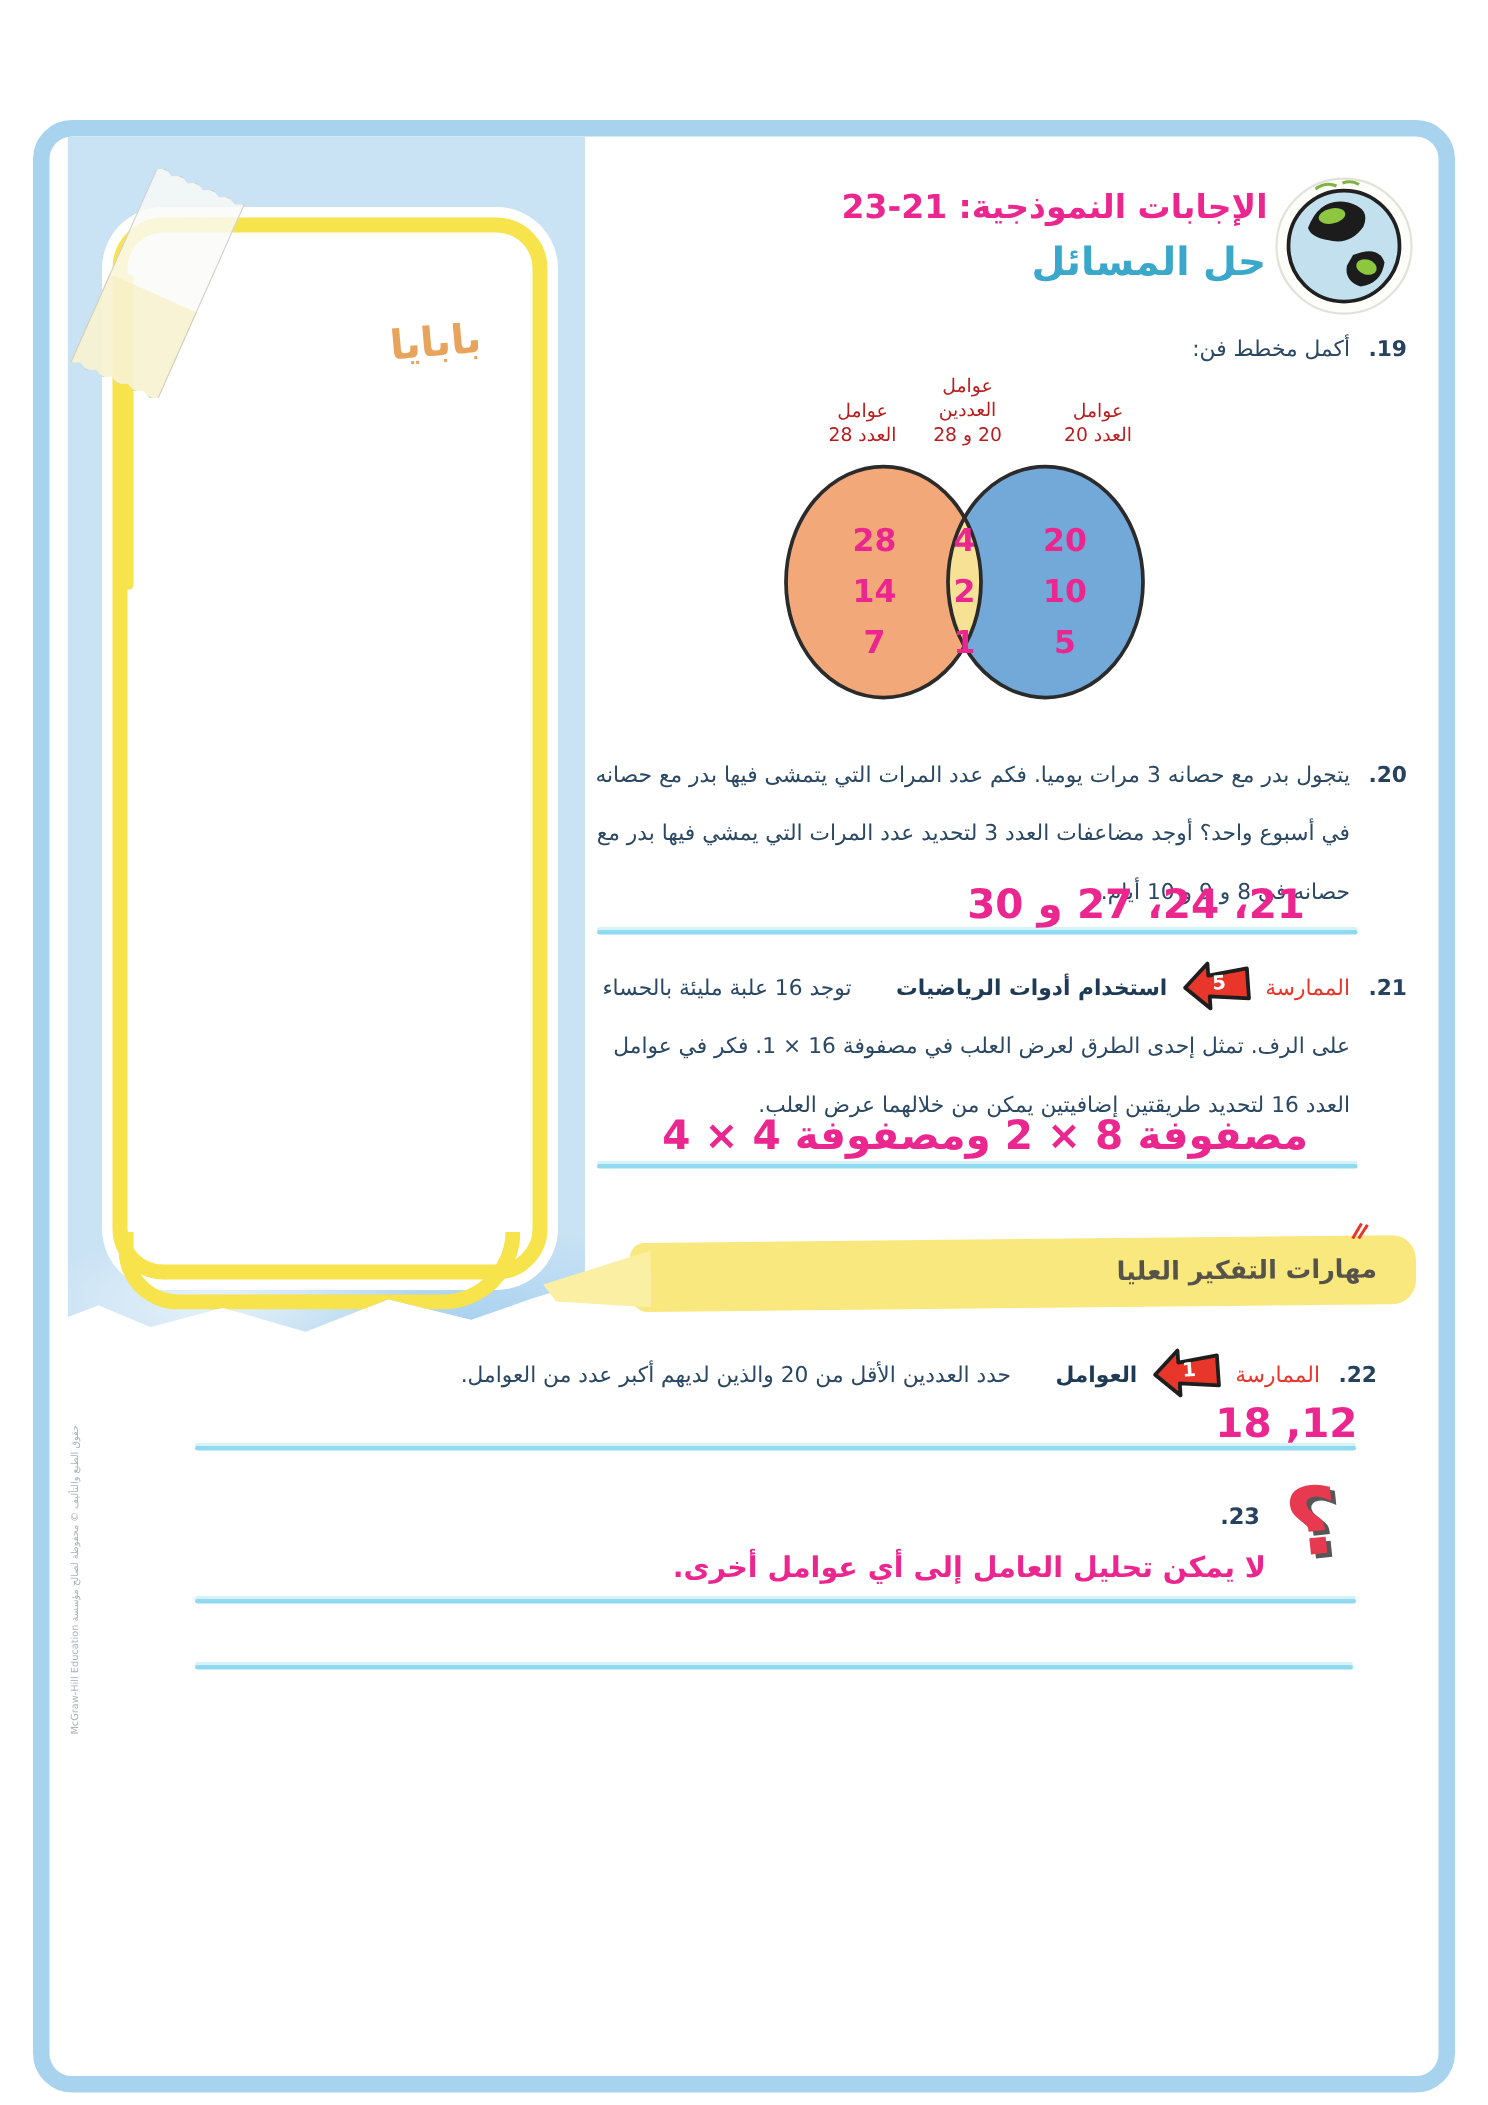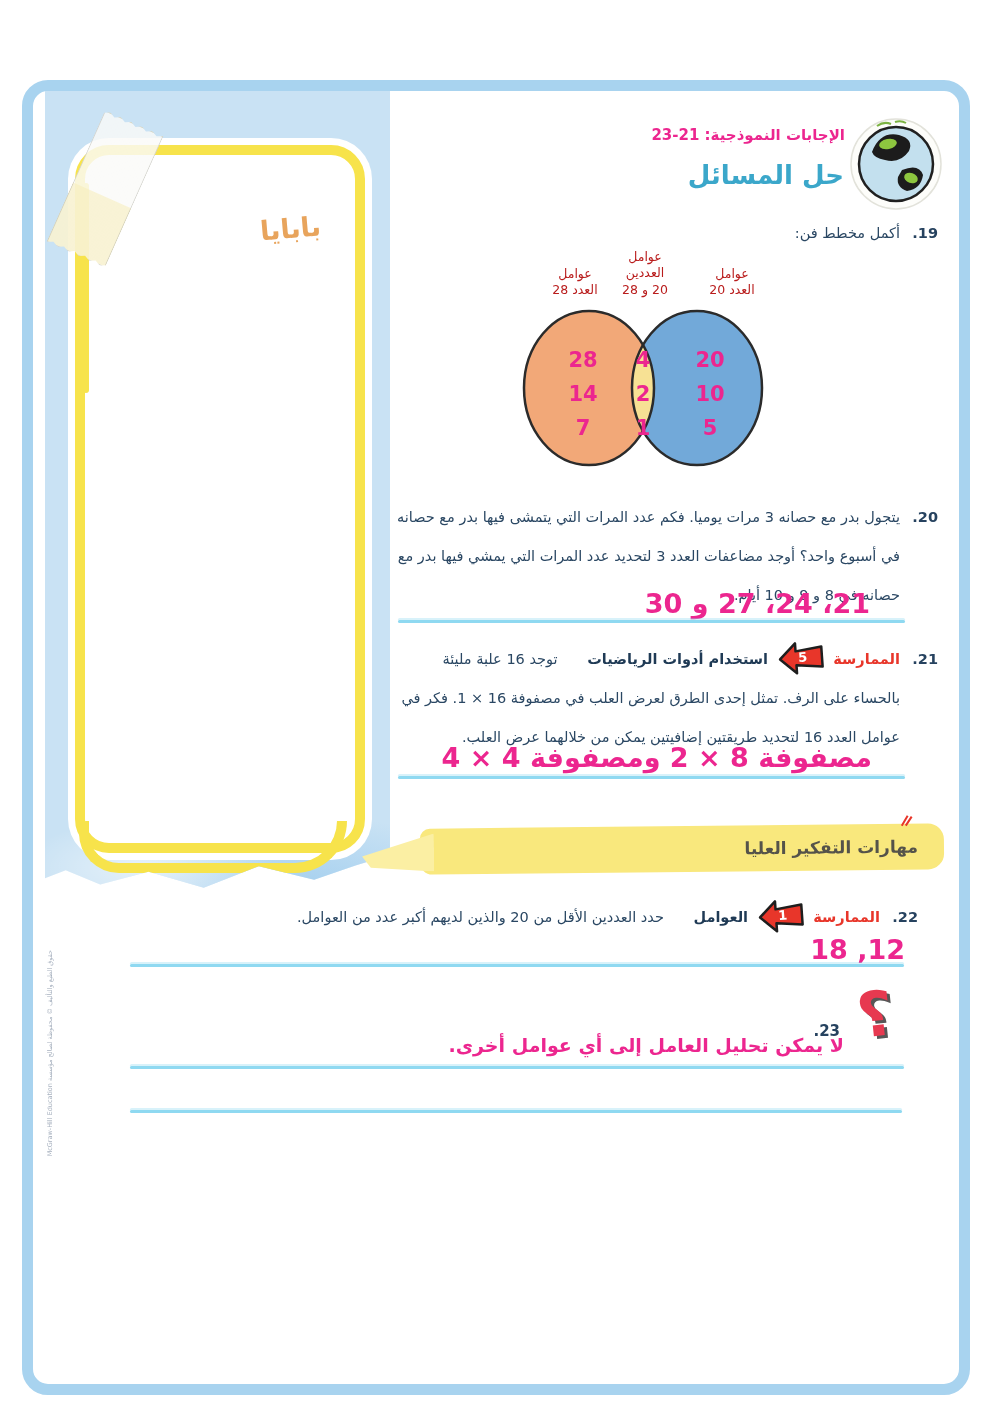--- a/index.html
+++ b/index.html
@@ -48,31 +48,31 @@
     font-size:27px;font-weight:bold;transform:rotate(-5deg);letter-spacing:1px;
   }
   .copyright-vertical{
     position:absolute;left:46px;top:1262px;transform:rotate(-90deg);
     transform-origin:0 0;width:312px;font-size:6.5px;color:#98a4b4;
     direction:rtl;white-space:nowrap;opacity:.85;
   }
   
   .hdr-answers{
     position:absolute;right:147px;top:126px;color:#ec268f;
-    font-size:15px;font-weight:bold;
+    font-size:22px;font-weight:bold;
   }
   .globe{position:absolute;right:50px;top:118px;width:92px;height:92px;}
   .hdr-title{
     position:absolute;right:148px;top:160px;color:#3ba7ca;
     font-size:26px;font-weight:bold;
   }
   
   .problem{position:absolute;color:#2a4763;font-size:14.5px;line-height:39px;text-align:right;}
   .pnum{position:absolute;right:-38px;top:0;font-weight:bold;color:#26425f;}
-  .lead-red{color:#e8362a;font-weight:bold;}
+  .lead-red{color:#e8362a;font-weight:normal;}
   .lead-bold{font-weight:bold;color:#1f3a55;margin-left:25px;}
   .answer{
     position:absolute;color:#ec268f;font-weight:bold;font-size:27px;
     text-align:right;white-space:nowrap;
   }
   .cyan-line{position:absolute;height:3px;background:#8fd9f1;border-radius:2px;
     box-shadow:0 -2px 0 rgba(143,217,241,.35);}
   
   .venn{position:absolute;left:500px;top:248px;width:340px;height:235px;}
   .venn-label{
@@ -104,21 +104,21 @@
     position:absolute;right:26px;top:0;line-height:46px;color:#55534a;
     font-weight:bold;font-size:17px;
   }
   .banner-mark{position:absolute;right:28px;top:-11px;}
   
   .qmark{
     position:absolute;right:84px;top:978px;width:66px;height:74px;
     color:#e73950;font-size:62px;font-weight:bold;line-height:74px;text-align:center;
     text-shadow:3px 3px 0 rgba(45,45,45,.8);transform:rotate(-6deg);
   }
-  .q23-num{position:absolute;right:152px;top:1002px;font-weight:bold;color:#26425f;font-size:15px;margin-top:20px;}
+  .q23-num{position:absolute;right:152px;top:1002px;font-weight:bold;color:#26425f;font-size:15px;}
   .q23-text{position:absolute;right:182px;top:1002px;font-size:13.5px;color:#2a4763;text-align:right;width:620px;}
 </style>
 </head>
 <body>
 
 <div class="page">
 
   <div class="frame"></div>
 
   <div class="left-panel">

